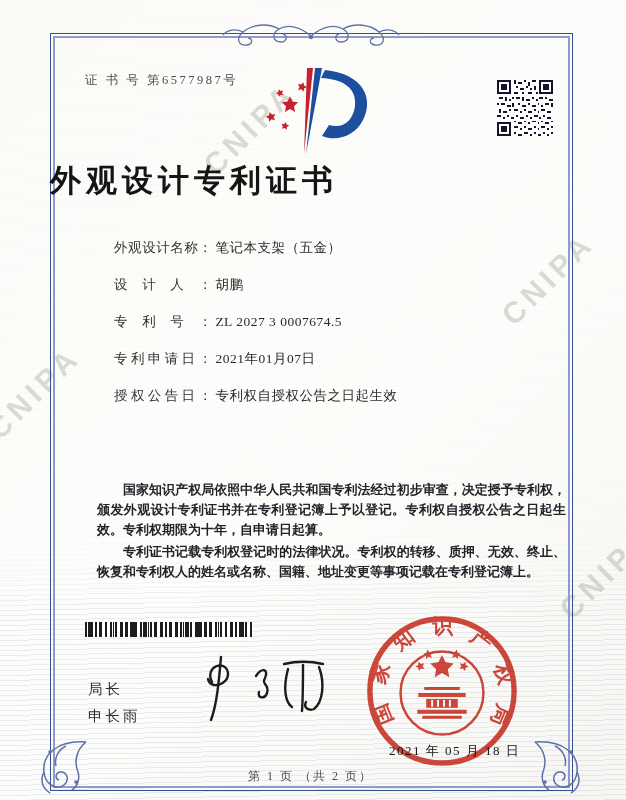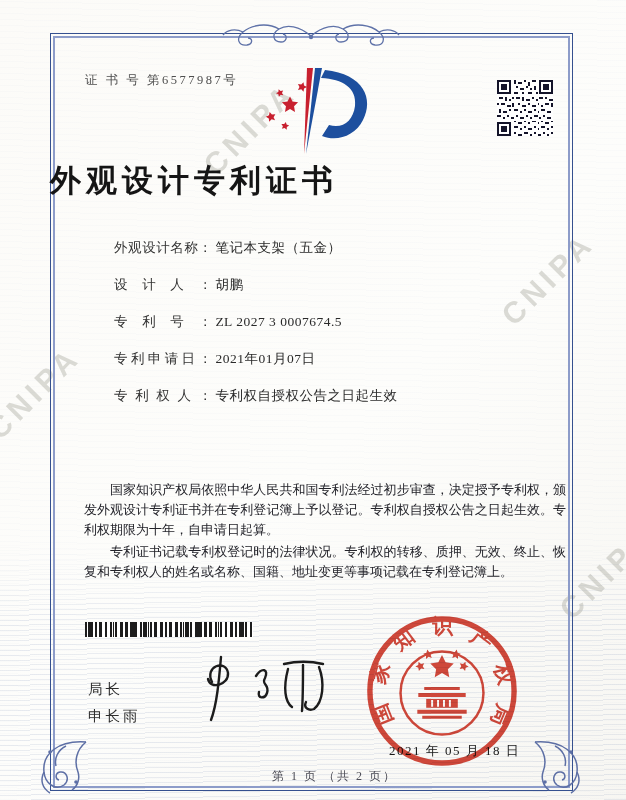--- a/index.html
+++ b/index.html
@@ -21,32 +21,32 @@
   .logo{position:absolute;left:254px;top:64px;width:132px;height:98px;}
   .title{position:absolute;left:50px;top:160px;width:521px;text-align:left;
     font-size:31px;font-weight:700;letter-spacing:5px;color:#151515;}
   .fields{position:absolute;left:85px;top:236px;width:486px;font-size:13.5px;color:#2a2a2a;margin-left:29px;}
   .frow{line-height:24px;margin-bottom:13px;white-space:nowrap;}
   .flabel{display:inline-block;width:98px;text-align:justify;text-align-last:justify;vertical-align:top;color:#333;}
   .fvalue{letter-spacing:0.5px;}
   .gdate{display:inline-block;width:168px;letter-spacing:0.5px;}
   .body-text{position:absolute;left:84px;top:480px;width:482px;font-size:13px;line-height:20px;
     color:#23232a;text-align:justify;}
-  .body-text p{margin:0 0 2px 0;text-indent:2em;}
+  .body-text p{margin:0 0 2px 13px;text-indent:2em;font-weight:bold;}
   .barcode{position:absolute;left:85px;top:622px;width:168px;height:15px;background-color:#fff;
     background-image:
       repeating-linear-gradient(90deg,#1d1d1d 0 2px,transparent 2px 5px),
       repeating-linear-gradient(90deg,#1d1d1d 0 1px,transparent 1px 7px),
       repeating-linear-gradient(90deg,transparent 0 3px,#1d1d1d 3px 5px,transparent 5px 11px);}
   .director{position:absolute;left:88px;top:676px;font-size:14.5px;color:#2d2d2d;letter-spacing:3px;line-height:27px;}
   .sig{position:absolute;left:182px;top:652px;width:160px;height:80px;}
   .seal{position:absolute;left:363px;top:612px;width:158px;height:158px;mix-blend-mode:multiply;opacity:.92;z-index:5;}
   .sealdate{position:absolute;left:389px;top:742px;font-size:13px;letter-spacing:1.5px;color:#191919;z-index:2;white-space:nowrap;}
   .pageinfo{position:absolute;left:50px;top:768px;width:521px;text-align:center;
-    font-size:12px;letter-spacing:2px;color:#4b4b55;padding-left:24px;}
+    font-size:12px;letter-spacing:2px;color:#4b4b55;}
   .orn-top{position:absolute;left:221px;top:18px;width:180px;height:32px;}
   .orn-bl{position:absolute;left:36px;top:738px;width:52px;height:56px;}
   .orn-br{position:absolute;left:533px;top:738px;width:52px;height:56px;}
 </style>
 </head>
 <body>
 
 <div id="stage">
   <div class="paper"></div>
   <div class="texture-soft"></div>
@@ -129,21 +129,21 @@
     </div>
     <div class="frow">
       <span class="flabel">专利号：</span>
       <span class="fvalue">ZL 2027 3 0007674.5</span>
     </div>
     <div class="frow">
       <span class="flabel">专利申请日：</span>
       <span class="fvalue">2021年01月07日</span>
     </div>
     <div class="frow">
-      <span class="flabel">专利权人：</span>
+      <span class="flabel">授权公告日：</span>
       <span class="fvalue">专利权自授权公告之日起生效</span>
     </div>
   </div>
 
   <div class="body-text">
     <p>国家知识产权局依照中华人民共和国专利法经过初步审查，决定授予专利权，颁发外观设计专利证书并在专利登记簿上予以登记。专利权自授权公告之日起生效。专利权期限为十年，自申请日起算。</p>
     <p>专利证书记载专利权登记时的法律状况。专利权的转移、质押、无效、终止、恢复和专利权人的姓名或名称、国籍、地址变更等事项记载在专利登记簿上。</p>
   </div>
 
   <div class="barcode"></div>

